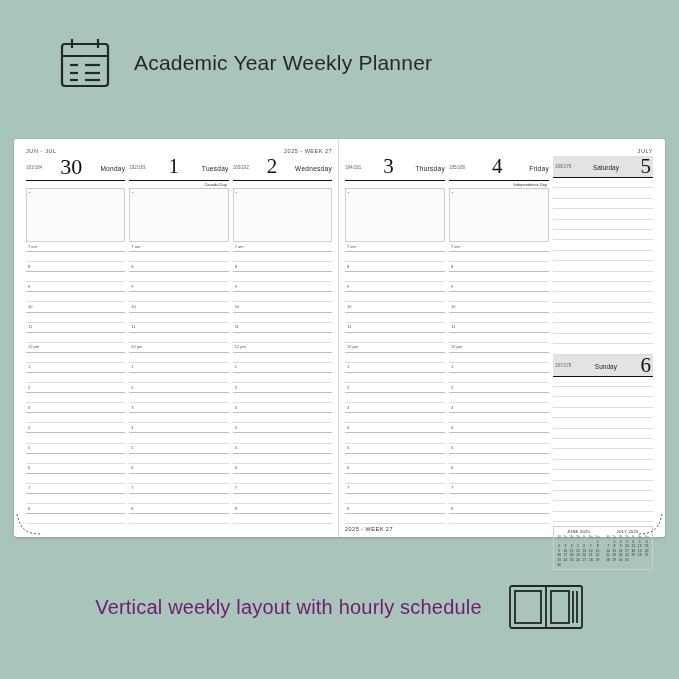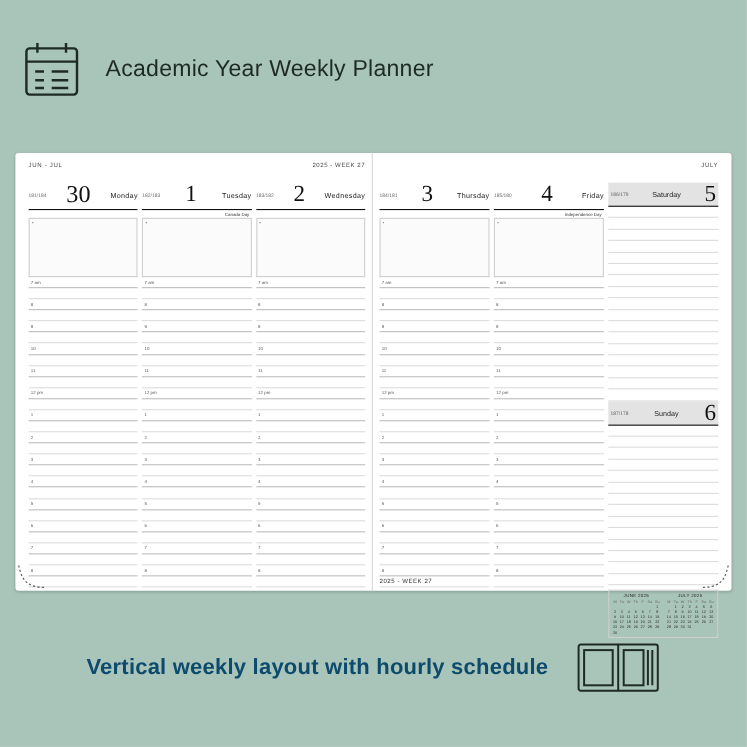--- a/index.html
+++ b/index.html
@@ -8,21 +8,21 @@
     background:#a9c4b8;
     font-family:"Liberation Sans", sans-serif;
     overflow:hidden;
   }
   .page{
     position:relative;width:679px;height:679px;
   }
   
   .header{
     position:absolute;left:0;top:18px;width:679px;height:90px;
-    display:flex;align-items:center;padding-left:20px;box-sizing:border-box;
+    display:flex;align-items:center;padding-left:58px;box-sizing:border-box;
   }
   .cal-icon{width:54px;height:54px;flex:0 0 54px;margin-right:22px;}
   .header-text{
     font-size:21px;line-height:30px;color:#1e2a26;font-weight:400;
     letter-spacing:.2px;
   }
   
   .spread{
     position:absolute;left:14px;top:139px;width:651px;height:398px;
     background:#ffffff;border-radius:3px;
@@ -34,21 +34,21 @@
   .leaf.right{width:326px;padding:6px 12px 6px 6px;}
   .leaf-inner{position:relative;width:100%;height:100%;}
   
   .toprow{
     display:flex;justify-content:space-between;align-items:flex-end;
     font-size:5px;color:#4a4a4a;letter-spacing:.4px;height:9px;
   }
   .toprow .mon{font-size:5.5px;letter-spacing:.6px;}
   .toprow .wk{font-size:5.5px;letter-spacing:.5px;}
   
-  .cols{display:flex;gap:4px;height:368px;margin-top:12px;}
+  .cols{display:flex;gap:4px;height:368px;margin-top:2px;}
   .col{flex:1;display:flex;flex-direction:column;min-width:0;}
   .day-head{
     display:flex;justify-content:space-between;align-items:flex-start;
     border-bottom:1px solid #111;padding-bottom:0px;height:24px;
   }
   .dh-left{font-size:4.5px;color:#6b6b6b;padding-top:9px;}
   .dh-name{font-size:6.5px;color:#222;padding-top:9px;letter-spacing:.3px;}
   .dh-num{font-size:21px;line-height:21px;color:#111;font-weight:400;font-family:"Liberation Serif",serif;}
   .dh-num.big{font-size:22px;}
   .holiday{
@@ -95,21 +95,21 @@
   }
   
   .curl{position:absolute;width:26px;height:22px;}
   .curl svg{display:block;}
   
   .caption{
     position:absolute;left:0;bottom:42px;width:679px;height:60px;
     display:flex;align-items:center;justify-content:center;gap:26px;
     padding:0 50px;box-sizing:border-box;
   }
-  .caption-text{font-size:20px;color:#0c4a6e;letter-spacing:.2px;font-weight:bold;}
+  .caption-text{font-size:20px;color:#701a75;letter-spacing:.2px;}
   .book-icon{width:76px;height:50px;flex:0 0 76px;}
 </style>
 </head>
 <body>
 
 <div class="page">
 
   <div class="header">
     <span class="cal-icon">
       <svg viewBox="0 0 54 54" width="54" height="54" fill="none" stroke="#1e2a26" stroke-width="2.2">

